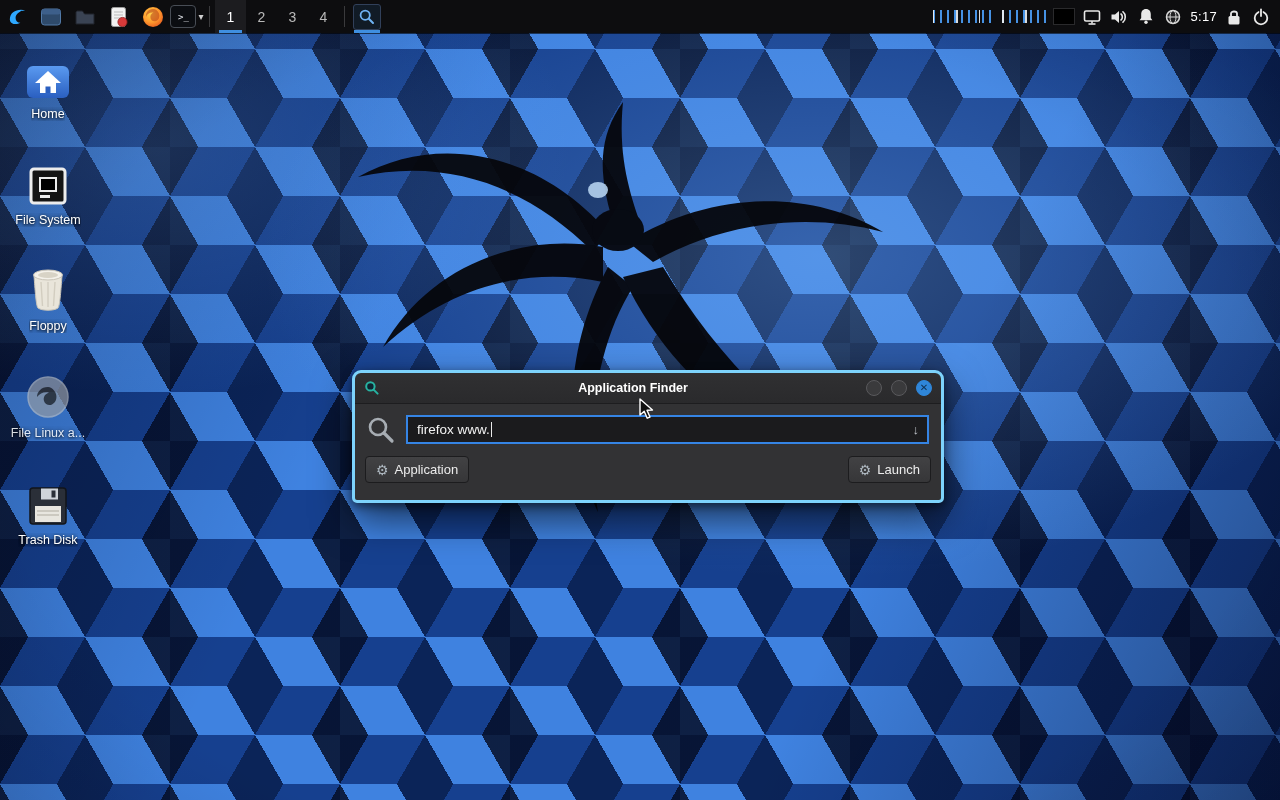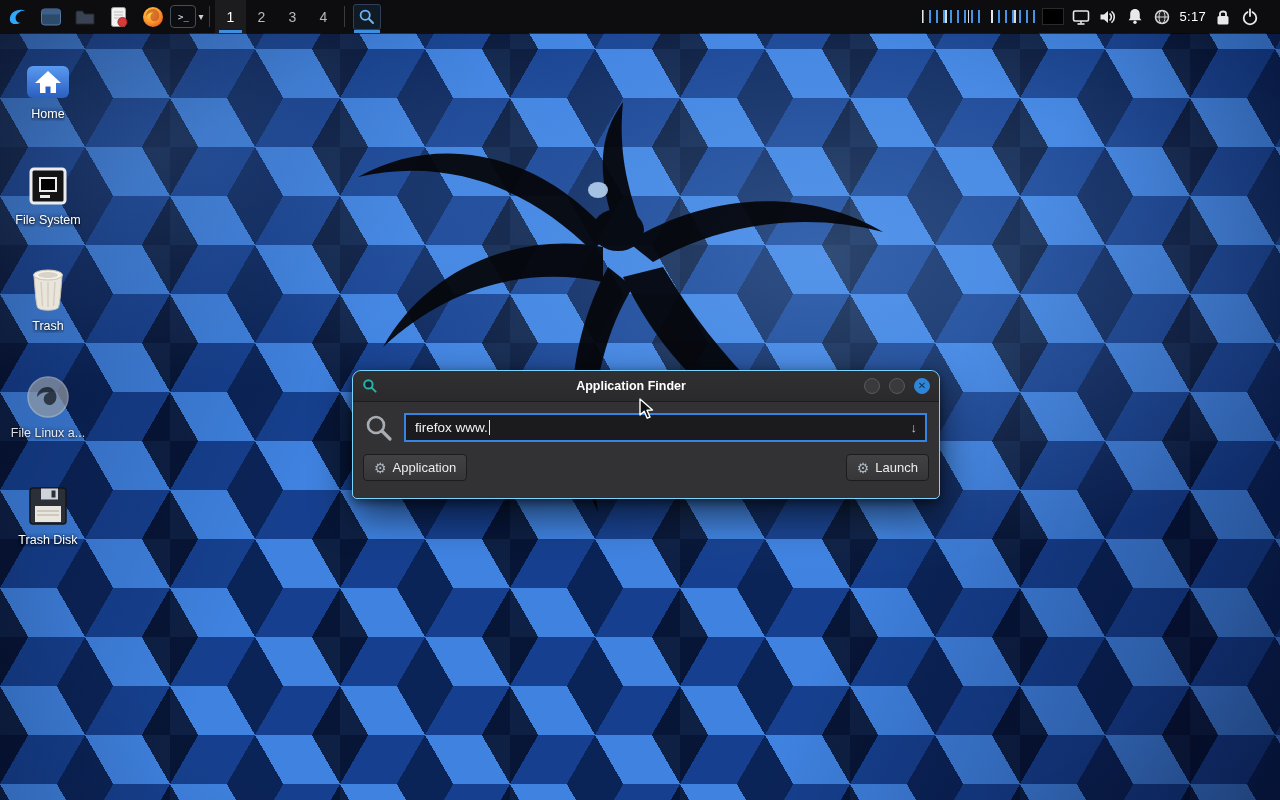--- a/index.html
+++ b/index.html
@@ -27,36 +27,36 @@
   .ws-cell{width:31px;display:flex;align-items:center;justify-content:center;
     font-size:14px;color:#b9b9b9;position:relative;}
   .ws-cell.active{color:#fff;background:#1c1c1f;}
   .underline::after{content:"";position:absolute;left:4px;right:4px;bottom:0;height:3px;background:#3f8fe0;}
   .terminal-chip{width:24px;height:21px;background:#0b0d11;border:1px solid #484d55;border-radius:4px;
     display:flex;align-items:center;justify-content:center;
     font-family:"DejaVu Sans Mono",monospace;font-size:9px;color:#e6e9ee;}
   .caret-glyph{color:#cfcfcf;font-size:10px;margin-left:2px;}
   .finder-chip{width:26px;height:24px;background:#111b26;border:1px solid #31405a;border-radius:3px;
     display:flex;align-items:center;justify-content:center;}
-  #tray{margin-left:auto;display:flex;align-items:center;gap:7px;padding-right:20px;}
+  #tray{margin-left:auto;display:flex;align-items:center;gap:7px;padding-right:9px;}
   .ticks{height:13px;align-self:center;opacity:.95;
     background:
       repeating-linear-gradient(90deg, rgba(255,255,255,.9) 0 1.5px, transparent 1.5px 23px),
       repeating-linear-gradient(90deg, #4a9af0 0 2px, transparent 2px 7px);}
   .blackbox{width:20px;height:15px;background:#000;border:1px solid #2a2a2c;}
   .clock{font-size:13px;color:#fff;letter-spacing:.3px;}
   
   .dicon{position:absolute;left:0;width:96px;display:flex;flex-direction:column;
     align-items:center;gap:7px;z-index:5;}
   .dicon .ibox{height:44px;display:flex;align-items:flex-end;justify-content:center;}
   .dicon .label{color:#fff;font-size:12.5px;text-shadow:0 1px 3px rgba(0,0,0,.95), 0 0 6px rgba(0,0,0,.6);
     max-width:94px;white-space:nowrap;overflow:hidden;text-overflow:ellipsis;}
   
   #appfinder{position:absolute;left:352px;top:370px;width:586px;height:127px;z-index:60;
-    background:#323234;border:1px solid #7dd3fc;border-radius:9px 9px 5px 5px;
+    background:#323234;border:3px solid #7dd3fc;border-radius:9px 9px 5px 5px;
     box-shadow:0 16px 38px rgba(0,0,0,.6), 0 3px 10px rgba(0,0,0,.5);}
   .titlebar{height:30px;position:relative;display:flex;align-items:center;padding:0 9px;
     background:linear-gradient(#303032,#2a2a2c);border-bottom:1px solid #1d1d1f;border-radius:9px 9px 0 0;}
   .titlebar .title{position:absolute;left:60px;right:90px;text-align:center;color:#fff;
     font-size:12.5px;font-weight:700;pointer-events:none;}
   .winbtns{margin-left:auto;display:flex;align-items:center;gap:9px;}
   .winbtn{width:16px;height:16px;border-radius:50%;background:#3a3a3c;border:1px solid #59595c;
     box-sizing:border-box;display:flex;align-items:center;justify-content:center;}
   .winbtn.close{background:#2f86d9;border-color:#2f86d9;color:#10304f;font-size:10px;
     font-weight:700;line-height:1;}
@@ -232,21 +232,21 @@
   <div class="ibox">
     <svg width="36" height="44" viewBox="0 0 36 44">
       <path d="M4,8 C5,20 6,38 8,40 C12,43 24,43 28,40 C30,38 31,20 32,8 Z" fill="#e9e5da" stroke="#c9c4b8" stroke-width="1"></path>
       <ellipse cx="18" cy="7" rx="14.5" ry="5" fill="#f4f1ea" stroke="#c9c4b8" stroke-width="1"></ellipse>
       <ellipse cx="18" cy="7" rx="10" ry="3" fill="#d8d3c6"></ellipse>
       <line x1="11" y1="14" x2="12.5" y2="38" stroke="#d2cdc0" stroke-width="1.4"></line>
       <line x1="18" y1="14" x2="18" y2="39" stroke="#d2cdc0" stroke-width="1.4"></line>
       <line x1="25" y1="14" x2="23.5" y2="38" stroke="#d2cdc0" stroke-width="1.4"></line>
     </svg>
   </div>
-  <div class="label">Trash</div>
+  <div class="label">Floppy</div>
 </div>
 
 <div class="dicon" style="top:375px;opacity:.85">
   <div class="ibox">
     <svg width="44" height="44" viewBox="0 0 44 44">
       <circle cx="22" cy="22" r="20" fill="#979da6" opacity="0.8" stroke="#b9bec4" stroke-width="1.5"></circle>
       <path d="M22,12 C15,12 11,17 11,22 C14,18 18,16.5 23,17.5 C19,19 17,22 18,26 C19,29.5 23,31 26,29.5 C31,27 32,20 28,15.5 C26.4,13.4 24.4,12 22,12 Z" fill="#2c2f33"></path>
     </svg>
   </div>
   <div class="label">File Linux a...</div>

